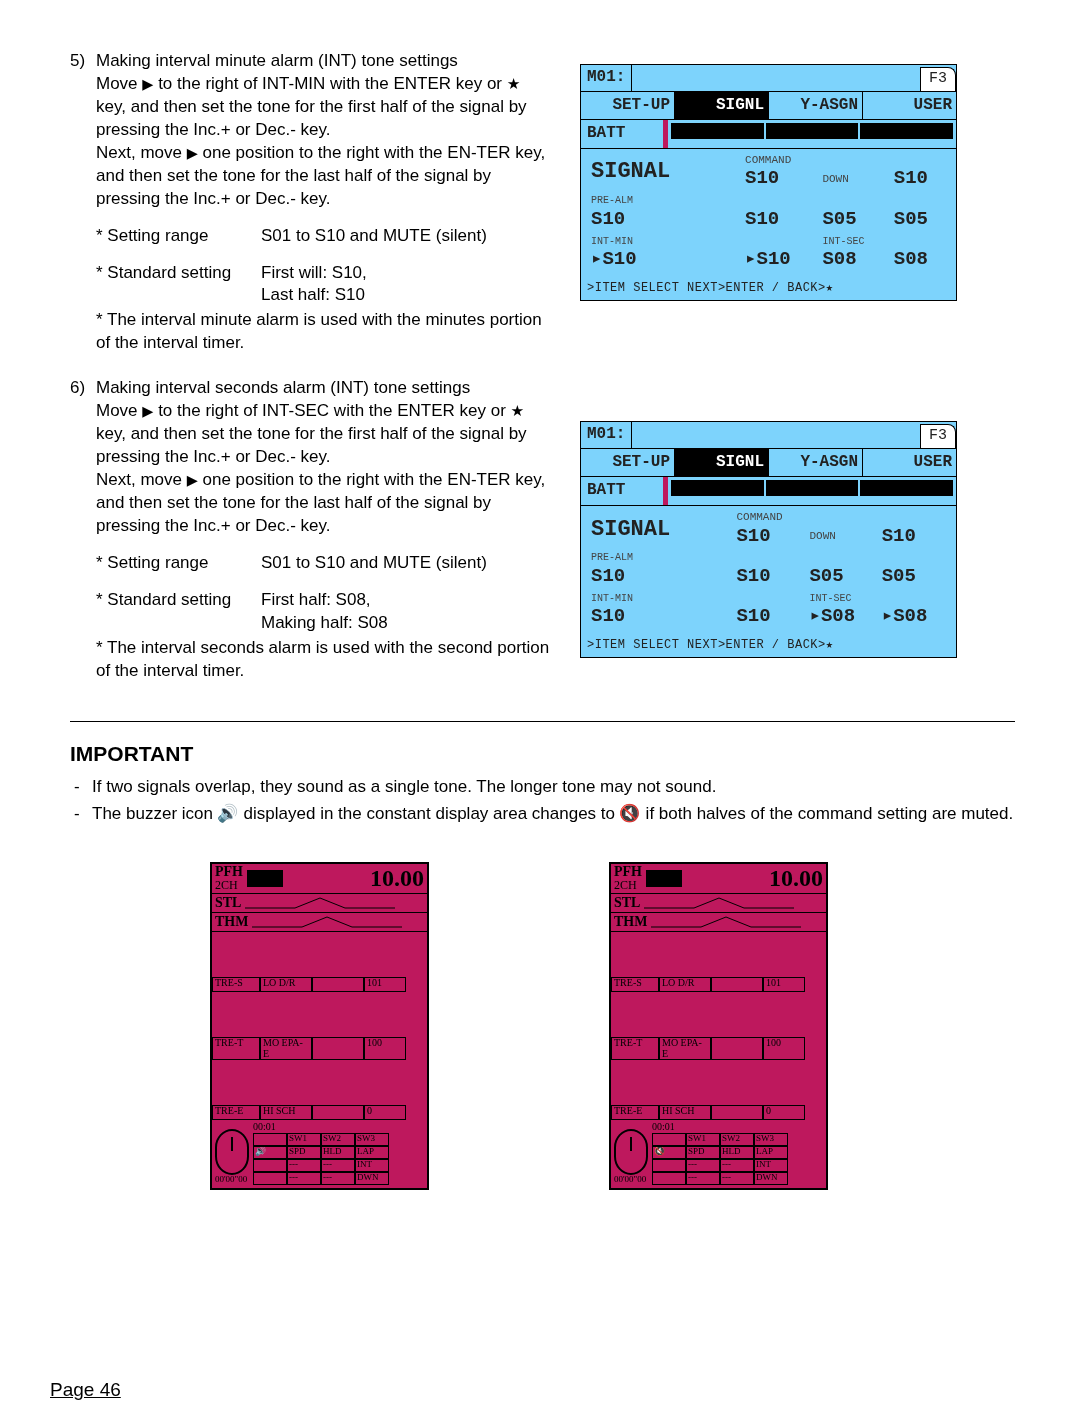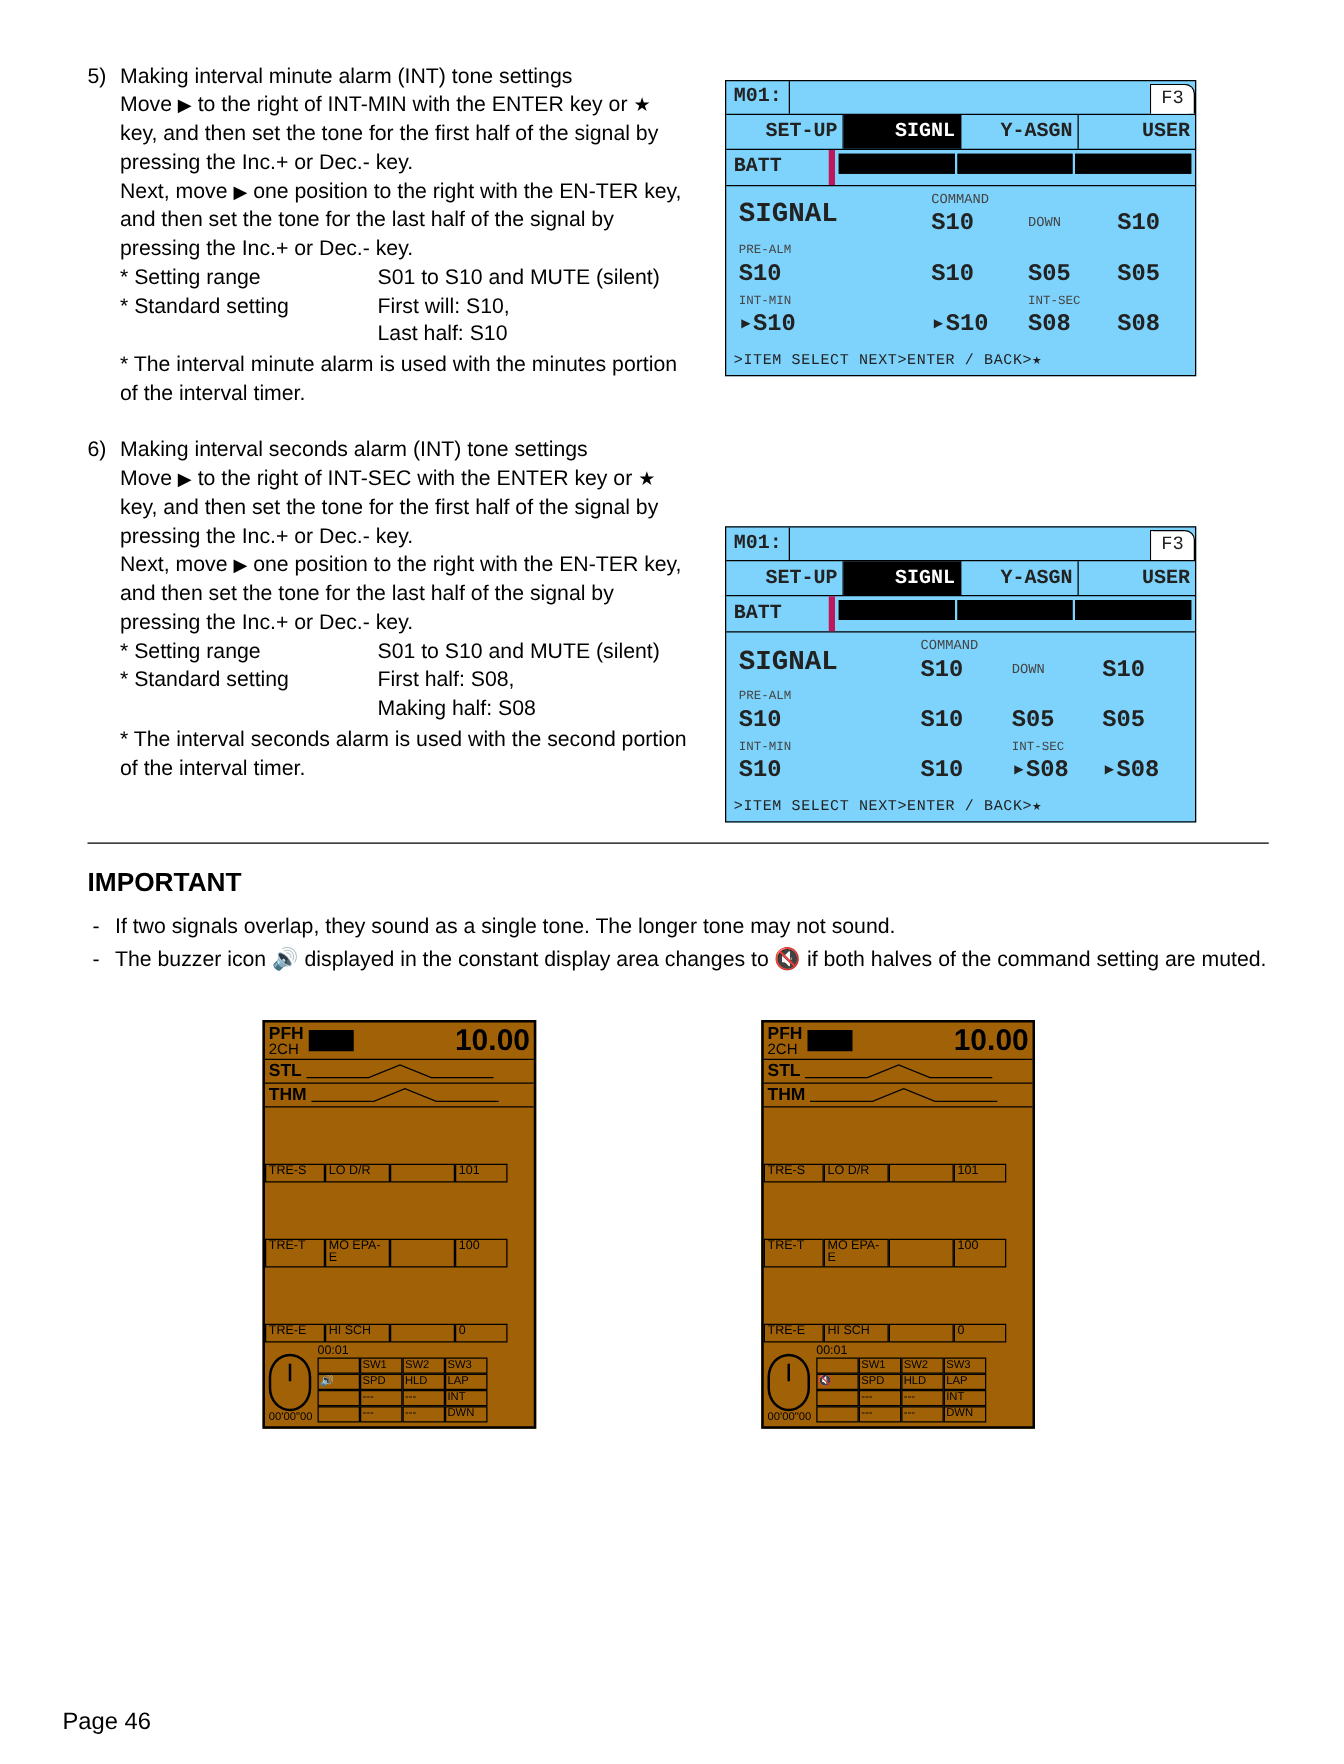--- a/index.html
+++ b/index.html
@@ -36,22 +36,21 @@
     margin-bottom: 22px;
   }
   .item-num {
     display: inline-block;
     width: 26px;
     vertical-align: top;
   }
   .indent { padding-left: 26px; }
   .star-row {
     display: flex;
-    margin-top: 0;
-    gap: 41px;
+    margin-top: 14px;
   }
   .star-label { flex: 0 0 165px; }
   .star-val { flex: 1; }
   .tri::before { content: "\25B6"; font-size: 0.85em; }
   .star::before { content: "\2605"; font-size: 0.9em; }
   .sound::before { content: "🔊"; }
   .muted::before { content: "🔇"; }
   h2 {
     font-size: 21px;
     margin: 18px 0 8px 0;
@@ -154,23 +153,23 @@
 
   
   .small-lcd-row {
     display: flex;
     gap: 180px;
     margin: 36px 0 0 140px;
   }
   .small-lcd {
     width: 215px;
     border: 2px solid #000;
-    font-family: Liberation Sans, sans-serif;
+    font-family: Liberation Serif, serif;
     font-size: 12px;
-    background: #a16207;
+    background: #be185d;
     line-height: 1.05;
   }
   .small-lcd .srow {
     display: flex;
     border-bottom: 1px solid #000;
     align-items: center;
     padding: 1px 3px;
     gap: 4px;
     min-height: 16px;
   }
@@ -204,23 +203,24 @@
   .small-lcd .minitbl {
     flex: 1;
     display: grid;
     grid-template-columns: 34px 34px 34px 34px;
     font-size: 9px;
   }
   .small-lcd .minitbl div { border: 0.5px solid #000; padding: 0 1px; min-height: 11px; white-space: nowrap; overflow: hidden; }
 
   .pagenum {
     position: absolute;
-    bottom: 20px;
+    bottom: 8px;
     left: 50px;
     font-size: 19px;
+    text-decoration: underline;
   }
 </style>
 </head>
 <body>
 
 <div class="two-col">
   <div class="left">
     <ol class="main">
       <li>
         <span class="item-num">5)</span><span>Making interval minute alarm (INT) tone settings</span>

